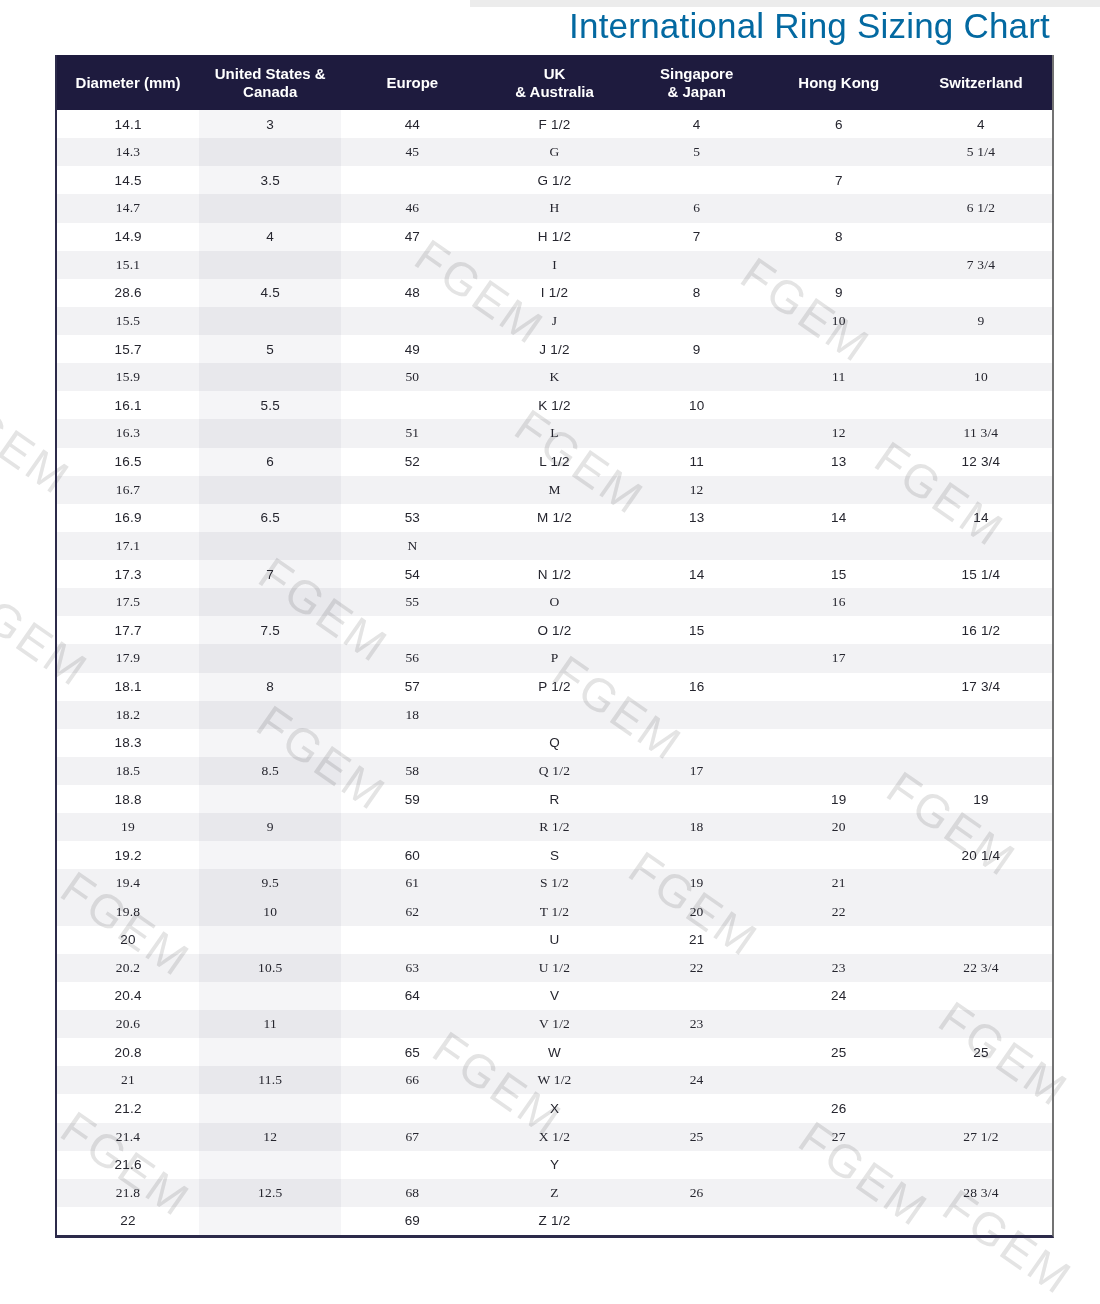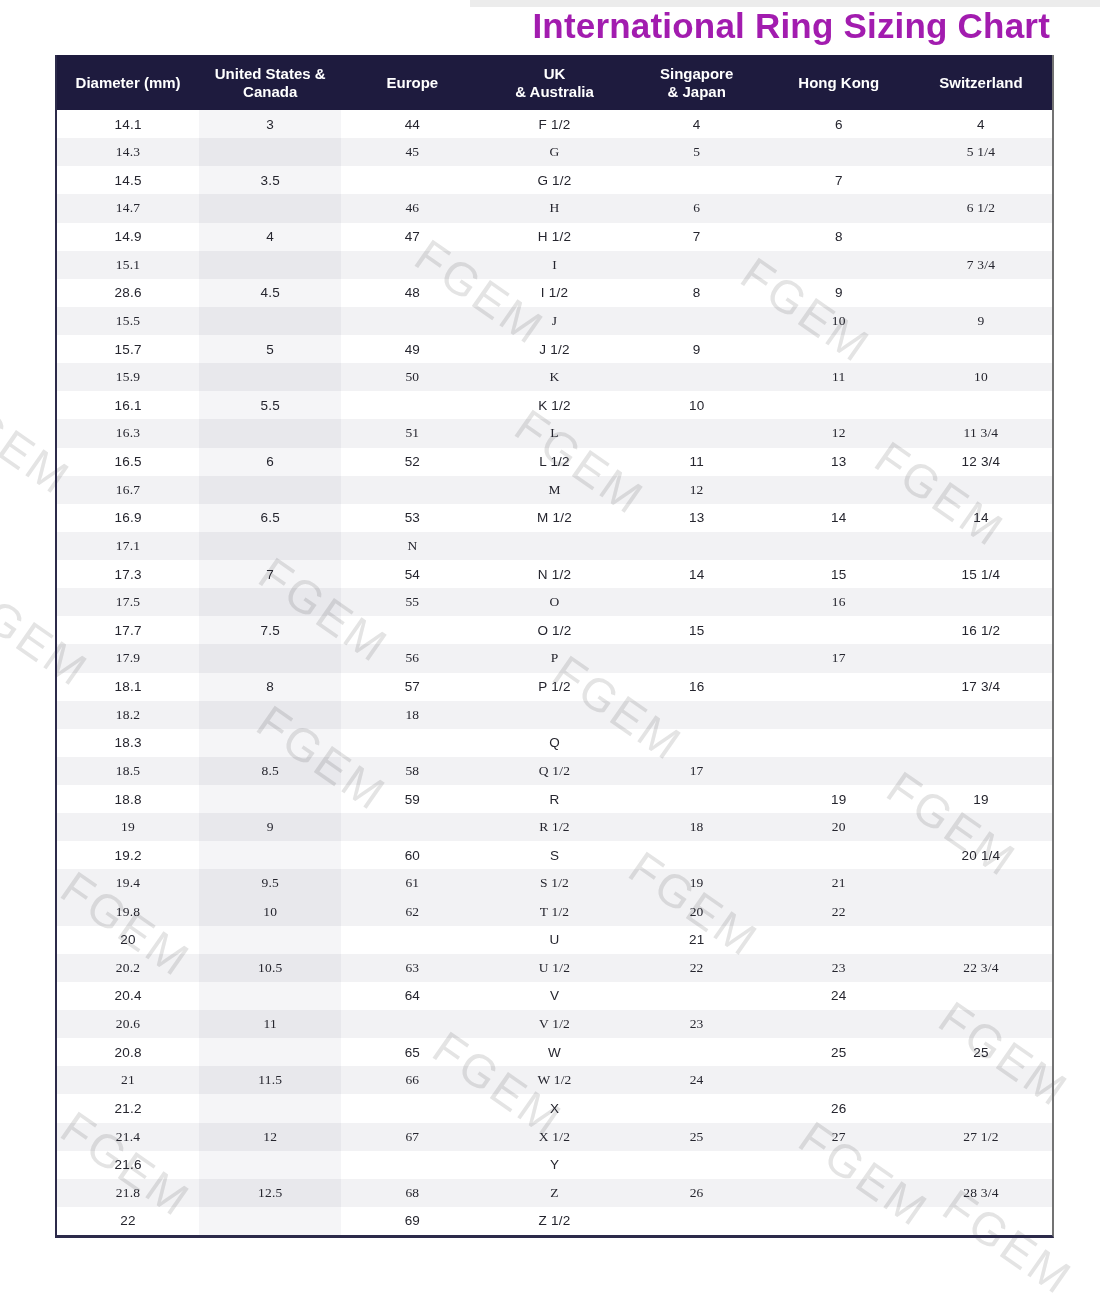--- a/index.html
+++ b/index.html
@@ -31,23 +31,23 @@
     white-space: nowrap;
     user-select: none;
   }
 
   .title {
     position: absolute;
     top: 6px; right: 50px;
     margin: 0;
     z-index: 2;
     font-size: 35px;
-    font-weight: bold;
+    font-weight: normal;
     letter-spacing: 0.2px;
-    color: #a21caf;
+    color: #0369a1;
   }
 
   .ring-table {
     position: absolute;
     left: 55px; top: 55px;
     width: 995px;
     z-index: 1;
     border-left: 2px solid #2c2a4a;
     border-right: 2px solid #737373;
     border-bottom: 3px solid #2c2a4a;

